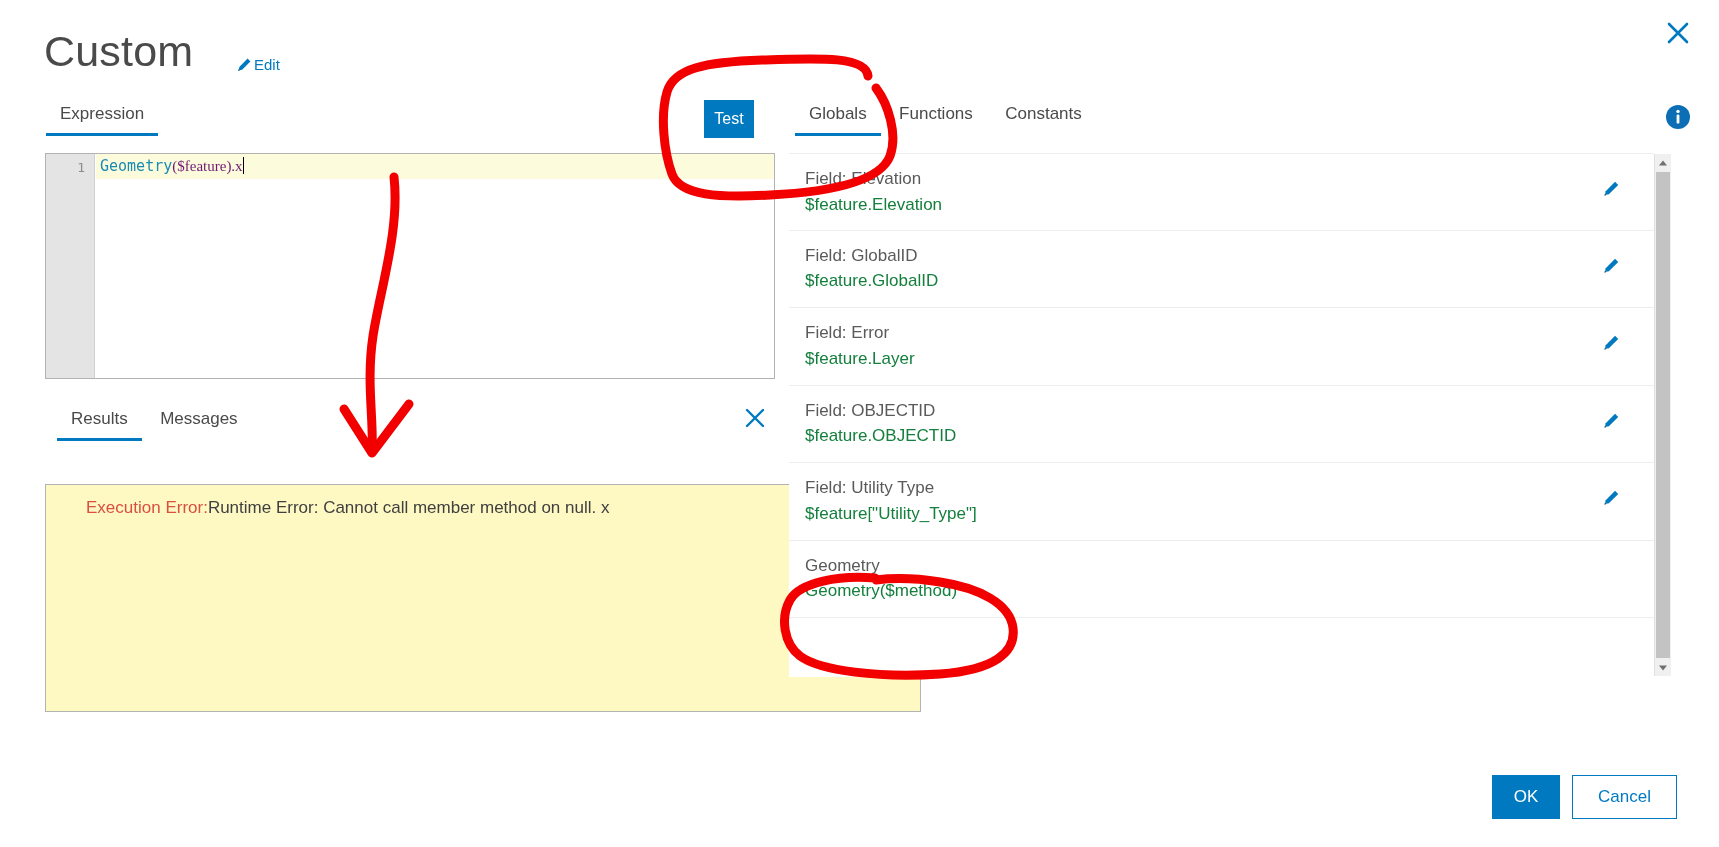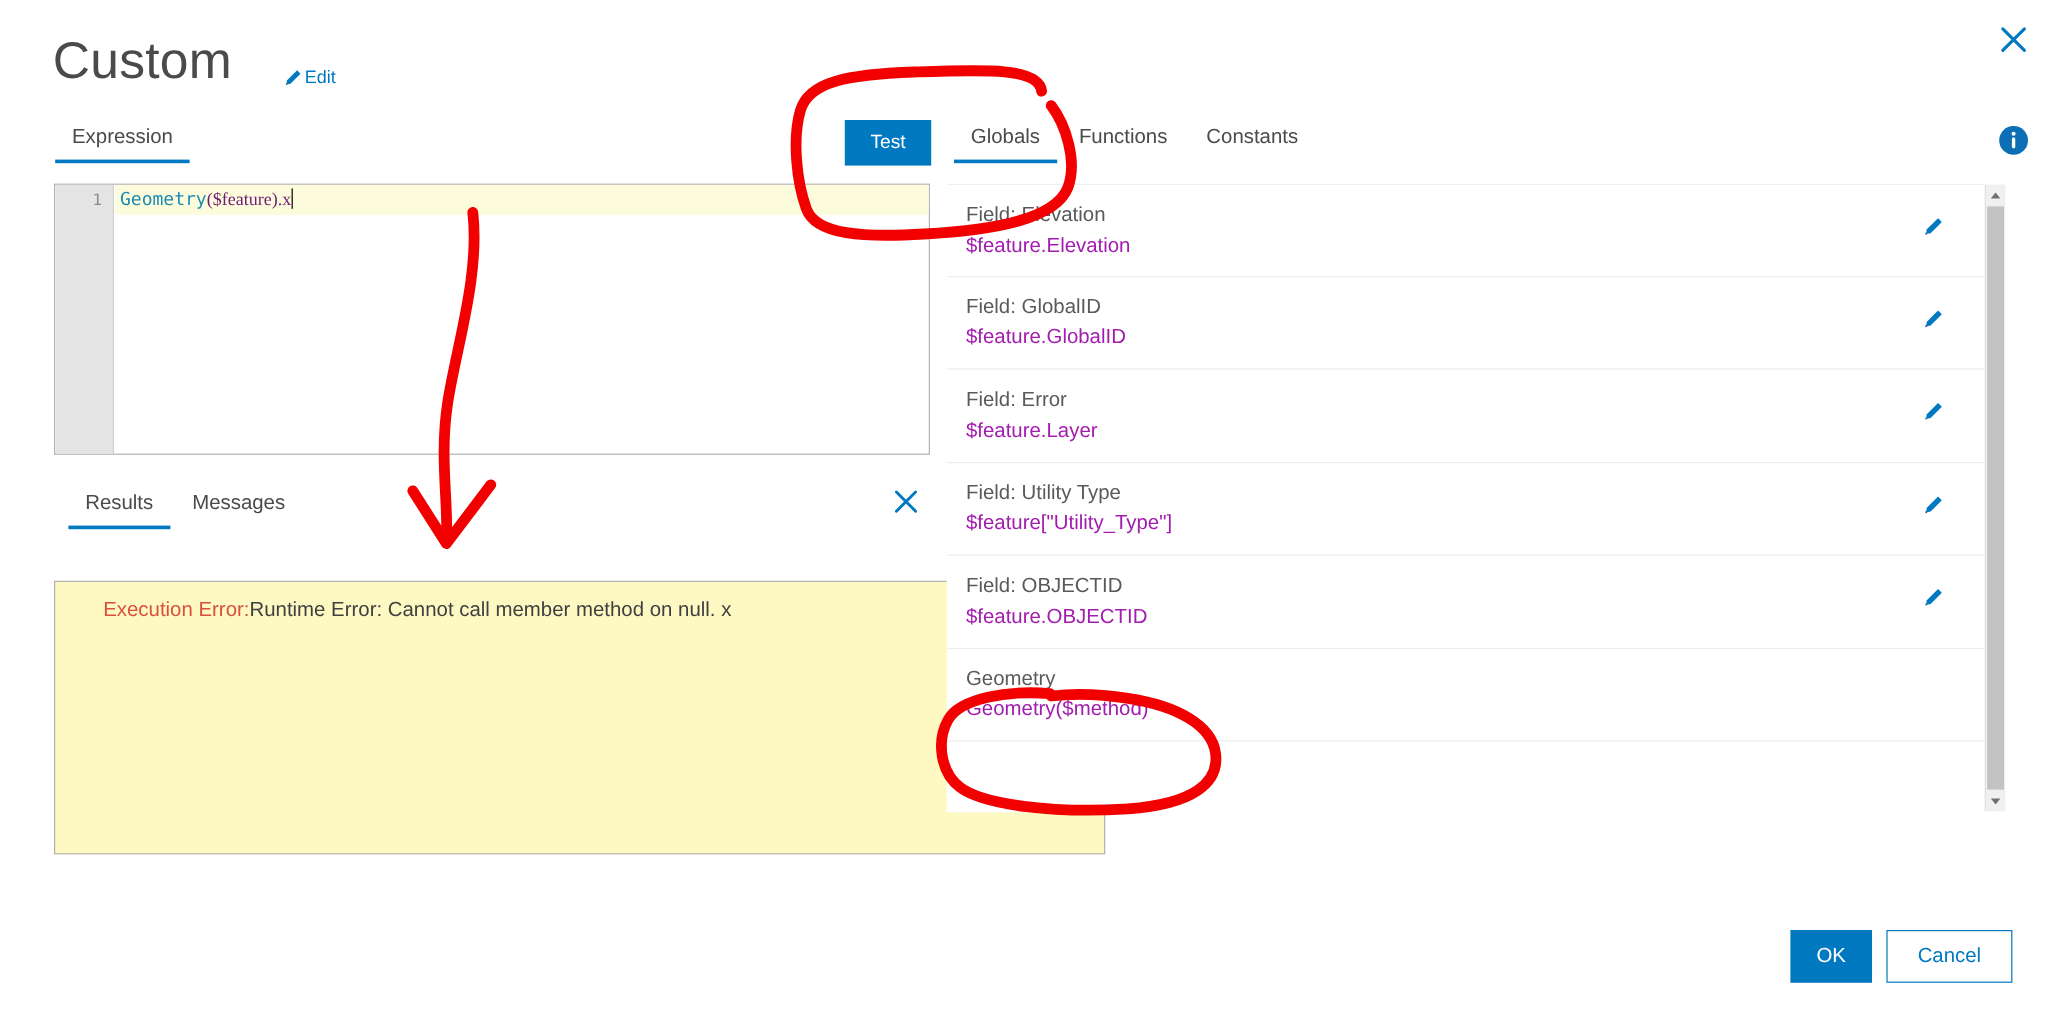--- a/index.html
+++ b/index.html
@@ -85,21 +85,21 @@
     background: #0079c1;
   }
 
   #expression-tab-row { left: 46px; }
   #right-tab-row { left: 795px; }
 
   #test-button {
     position: absolute;
     left: 704px;
     top: 100px;
-    width: 72px;
+    width: 50px;
     height: 38px;
     background: #0079c1;
     color: #ffffff;
     border: none;
     font-size: 16px;
     font-family: "Liberation Sans", sans-serif;
     cursor: pointer;
     line-height: 38px;
     text-align: center;
     padding: 0;
@@ -205,21 +205,21 @@
     cursor: pointer;
   }
   .global-row:first-child { border-top: 1px solid #ededed; }
   .global-row .g-title {
     font-size: 17px;
     color: #5a5a5a;
     line-height: 1.35;
   }
   .global-row .g-expr {
     font-size: 17px;
-    color: #a21caf;
+    color: #15803d;
     line-height: 1.6;
   }
   .global-row .row-pencil {
     position: absolute;
     right: 34px;
     top: 26px;
     width: 18px;
     height: 18px;
     cursor: pointer;
   }
@@ -392,40 +392,40 @@
     <div class="g-title">Field: Error</div>
     <div class="g-expr">$feature.Layer</div>
     <span class="row-pencil">
       <svg width="18" height="18" viewBox="0 0 16 16">
           <path d="M11.6 1.6l2.8 2.8-8.3 8.3-3.5.7.7-3.5z" fill="#0079c1"></path>
           <path d="M2.1 13.9l1.6-.4-1.2-1.2z" fill="#1a4f72"></path>
         </svg>
     </span>
   </div>
   <div class="global-row">
+    <div class="g-title">Field: OBJECTID</div>
+    <div class="g-expr">$feature.OBJECTID</div>
+    <span class="row-pencil">
+      <svg width="18" height="18" viewBox="0 0 16 16">
+          <path d="M11.6 1.6l2.8 2.8-8.3 8.3-3.5.7.7-3.5z" fill="#0079c1"></path>
+          <path d="M2.1 13.9l1.6-.4-1.2-1.2z" fill="#1a4f72"></path>
+        </svg>
+    </span>
+  </div>
+  <div class="global-row">
     <div class="g-title">Field: Utility Type</div>
     <div class="g-expr">$feature["Utility_Type"]</div>
     <span class="row-pencil">
       <svg width="18" height="18" viewBox="0 0 16 16">
           <path d="M11.6 1.6l2.8 2.8-8.3 8.3-3.5.7.7-3.5z" fill="#0079c1"></path>
           <path d="M2.1 13.9l1.6-.4-1.2-1.2z" fill="#1a4f72"></path>
         </svg>
     </span>
   </div>
   <div class="global-row">
-    <div class="g-title">Field: OBJECTID</div>
-    <div class="g-expr">$feature.OBJECTID</div>
-    <span class="row-pencil">
-      <svg width="18" height="18" viewBox="0 0 16 16">
-          <path d="M11.6 1.6l2.8 2.8-8.3 8.3-3.5.7.7-3.5z" fill="#0079c1"></path>
-          <path d="M2.1 13.9l1.6-.4-1.2-1.2z" fill="#1a4f72"></path>
-        </svg>
-    </span>
-  </div>
-  <div class="global-row">
     <div class="g-title">Geometry</div>
     <div class="g-expr">Geometry($method)</div>
   </div>
 </div>
 
 <div id="panel-scrollbar">
   <div class="sb-arrow up">
       <span class="glyph"></span>
     </div>
   <div id="sb-thumb"></div>

